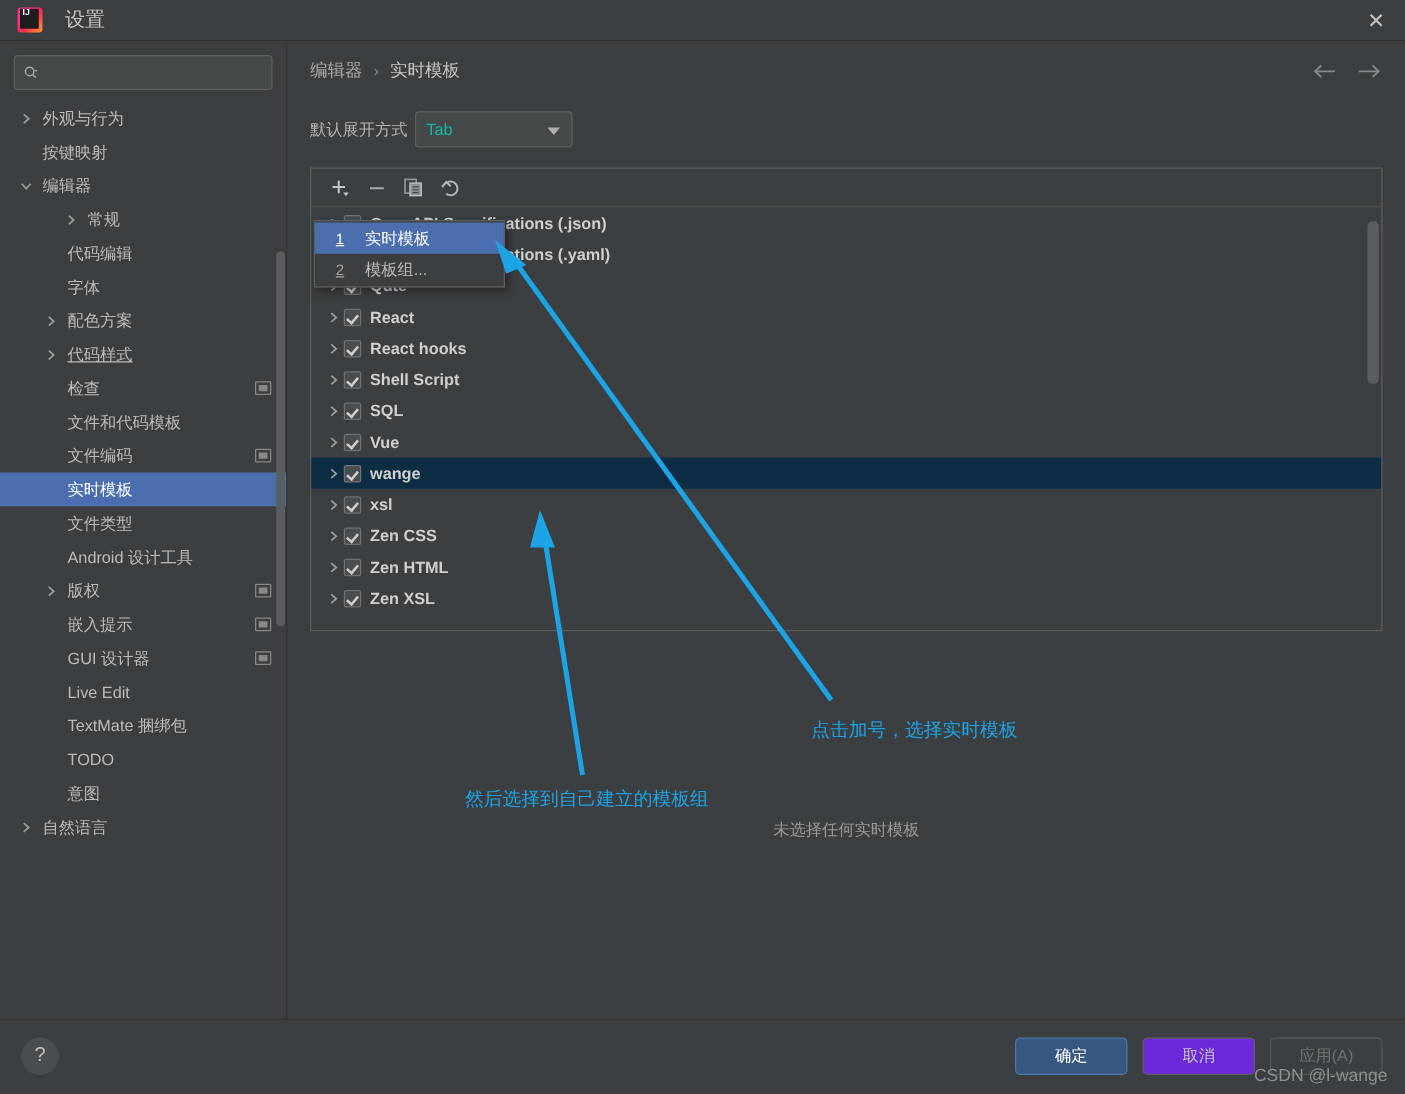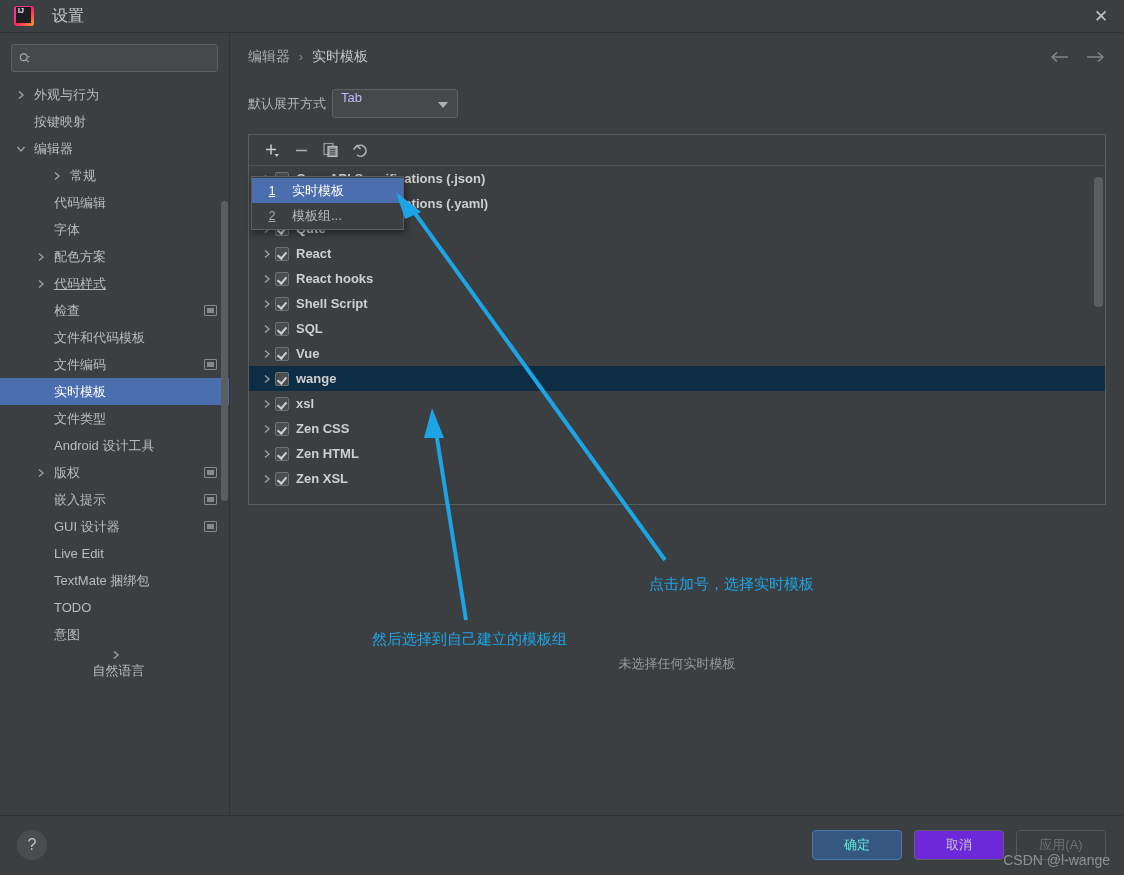--- a/index.html
+++ b/index.html
@@ -187,24 +187,24 @@
     gap: 6px;
     margin-top: 9px;
     margin-bottom: 16px;
   }
   #expand-label { font-size: 13px; color: #b4b4b4; }
   #expand-select {
     width: 126px; height: 29px;
     background: #45494a;
     border: 1px solid #5e6162;
     border-radius: 3px;
-    display: flex; align-items: flex-start;
+    display: flex; align-items: center;
     padding: 0 8px;
     position: relative;
-    color: #c4b5fd;
+    color: #14b8a6;
     cursor: default;
   }
   #expand-select .caret {
     position: absolute;
     right: 9px; top: 12px;
     width: 0; height: 0;
     border-left: 5px solid transparent;
     border-right: 5px solid transparent;
     border-top: 6px solid #b0b0b0;
   }
@@ -371,21 +371,21 @@
     padding: 0 16px;
     border-radius: 4px;
     font-size: 13px;
     display: flex; align-items: center; justify-content: center;
     cursor: default;
     font-family: "Liberation Sans", sans-serif;
   }
   .dlg-btn.primary {
     background: #365880;
     border: 1px solid #4a7aab;
-    color: #5eead4;
+    color: #ffffff;
   }
   .dlg-btn.normal {
     background: #6d28d9;
     border: 1px solid #5e6264;
     color: #c8c8c8;
   }
   .dlg-btn.disabled {
     background: #3c3f41;
     border: 1px solid #55585a;
     color: #6e7173;
@@ -529,21 +529,21 @@
           <span class="tree-label" style="margin-left:6px">TextMate 捆绑包</span>
         </div>
         <div class="tree-row" style="padding-left: 34px;">
           <span class="tw"></span>
           <span class="tree-label" style="margin-left:6px">TODO</span>
         </div>
         <div class="tree-row" style="padding-left: 34px;">
           <span class="tw"></span>
           <span class="tree-label" style="margin-left:6px">意图</span>
         </div>
-        <div class="tree-row" style="padding-left: 14px; flex-direction: column;">
+        <div class="tree-row" style="padding-left: 14px;">
           <span class="tw">
             <svg width="10" height="10" viewBox="0 0 10 10">
               <polyline points="3,1.5 7,5 3,8.5" fill="none" stroke="#9a9e9f" stroke-width="1.4"></polyline>
             </svg>
           </span>
           <span class="tree-label" style="margin-left:6px">自然语言</span>
         </div>
       </div>
     <div id="sb-track">
       <div id="sb-thumb"></div>

